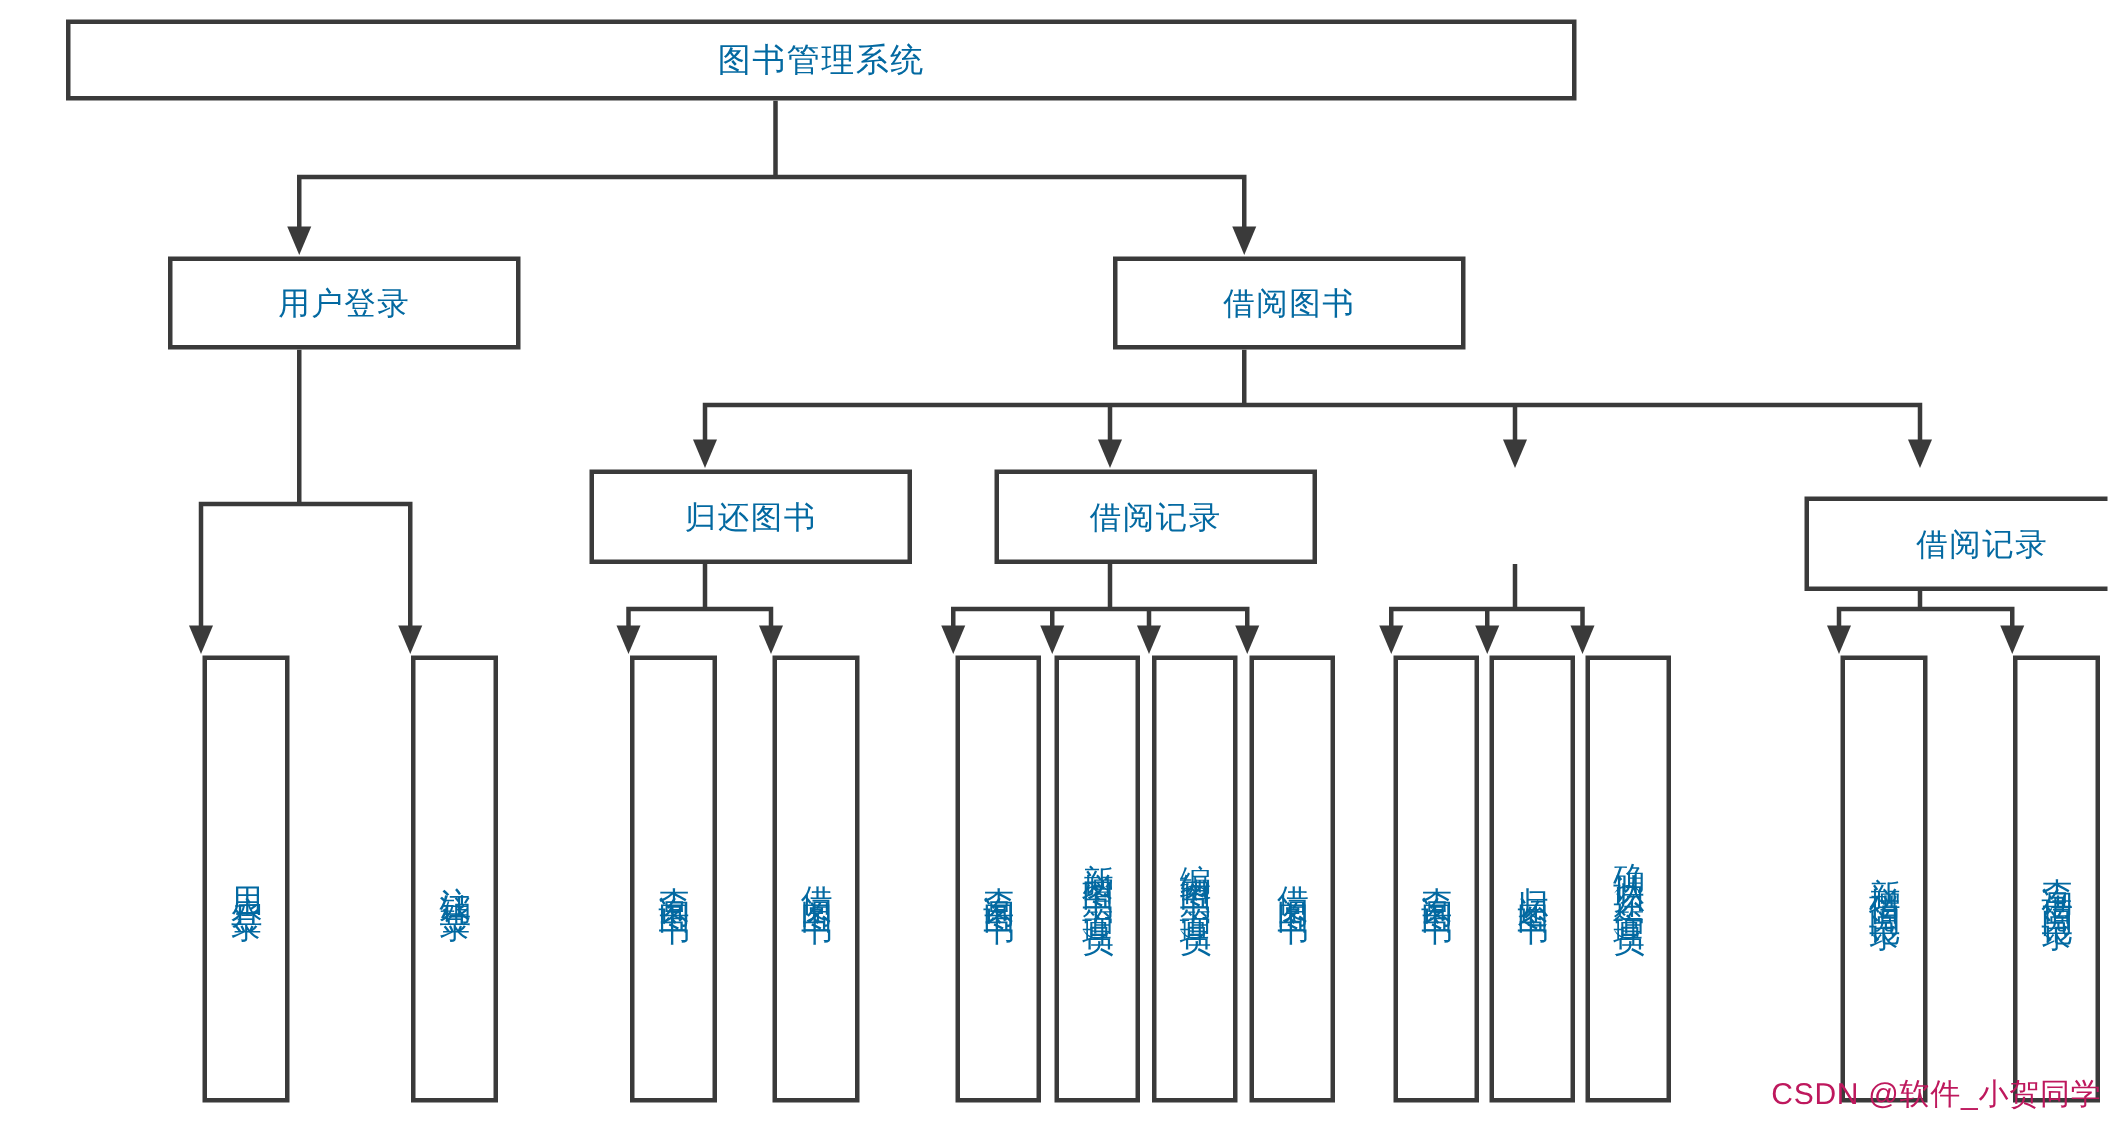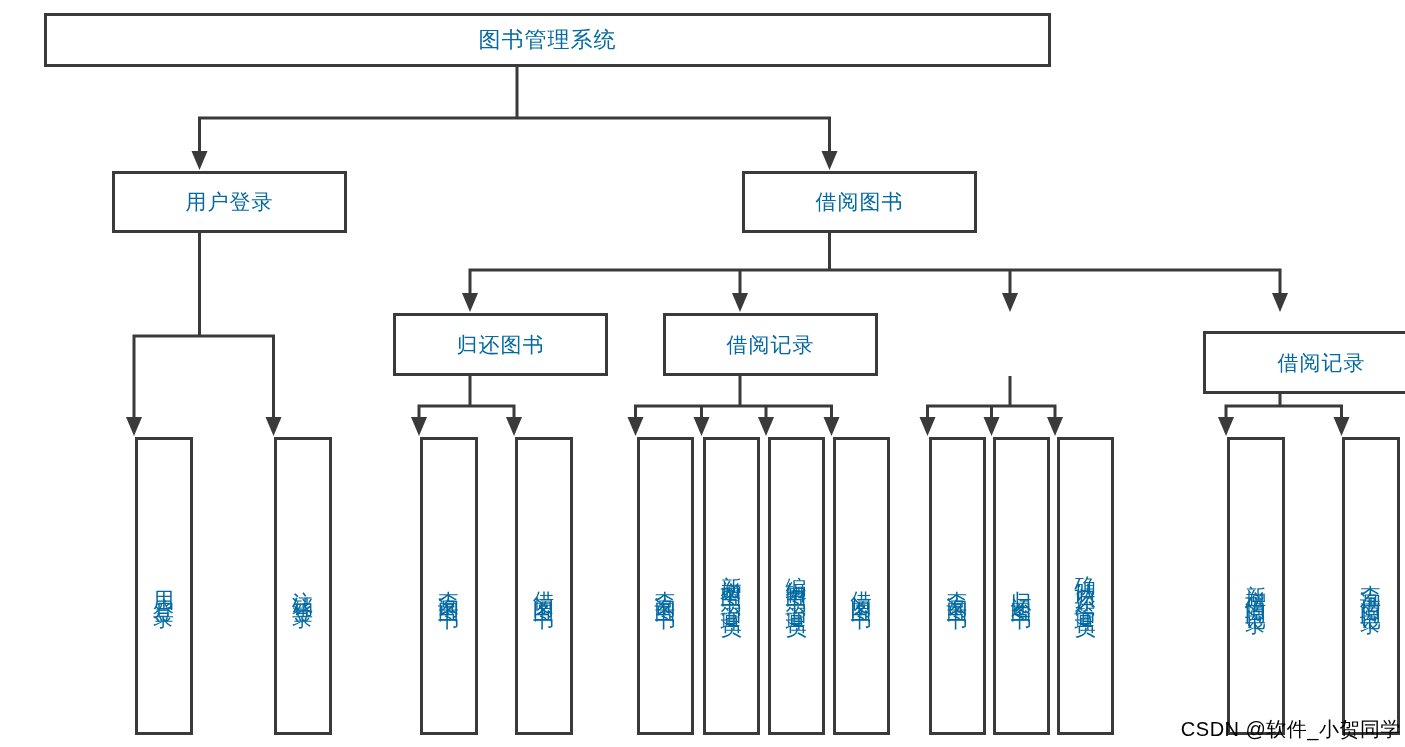--- a/index.html
+++ b/index.html
@@ -15,21 +15,21 @@
     border:3px solid #3a3a3a;color:#0369a1;z-index:2;
     display:flex;align-items:center;justify-content:center;margin-left:30px;
   }
   .node.h{font-size:21px;letter-spacing:1px;}
   .node.root{font-size:22px;}
   .node.v{
     writing-mode:vertical-rl;text-orientation:mixed;
     font-size:21px;letter-spacing:6px;line-height:1;
   }
   .watermark{
-    position:absolute;z-index:6;font-size:20px;color:#000000;
+    position:absolute;z-index:6;font-size:20px;color:#be185d;
     letter-spacing:0.5px;white-space:nowrap;
   }
   .wires path{stroke:#3a3a3a;stroke-width:3;fill:none;}
   .wires polygon{fill:#3a3a3a;stroke:none;}
 </style>
 </head>
 <body>
 
 <div class="stage">
 

